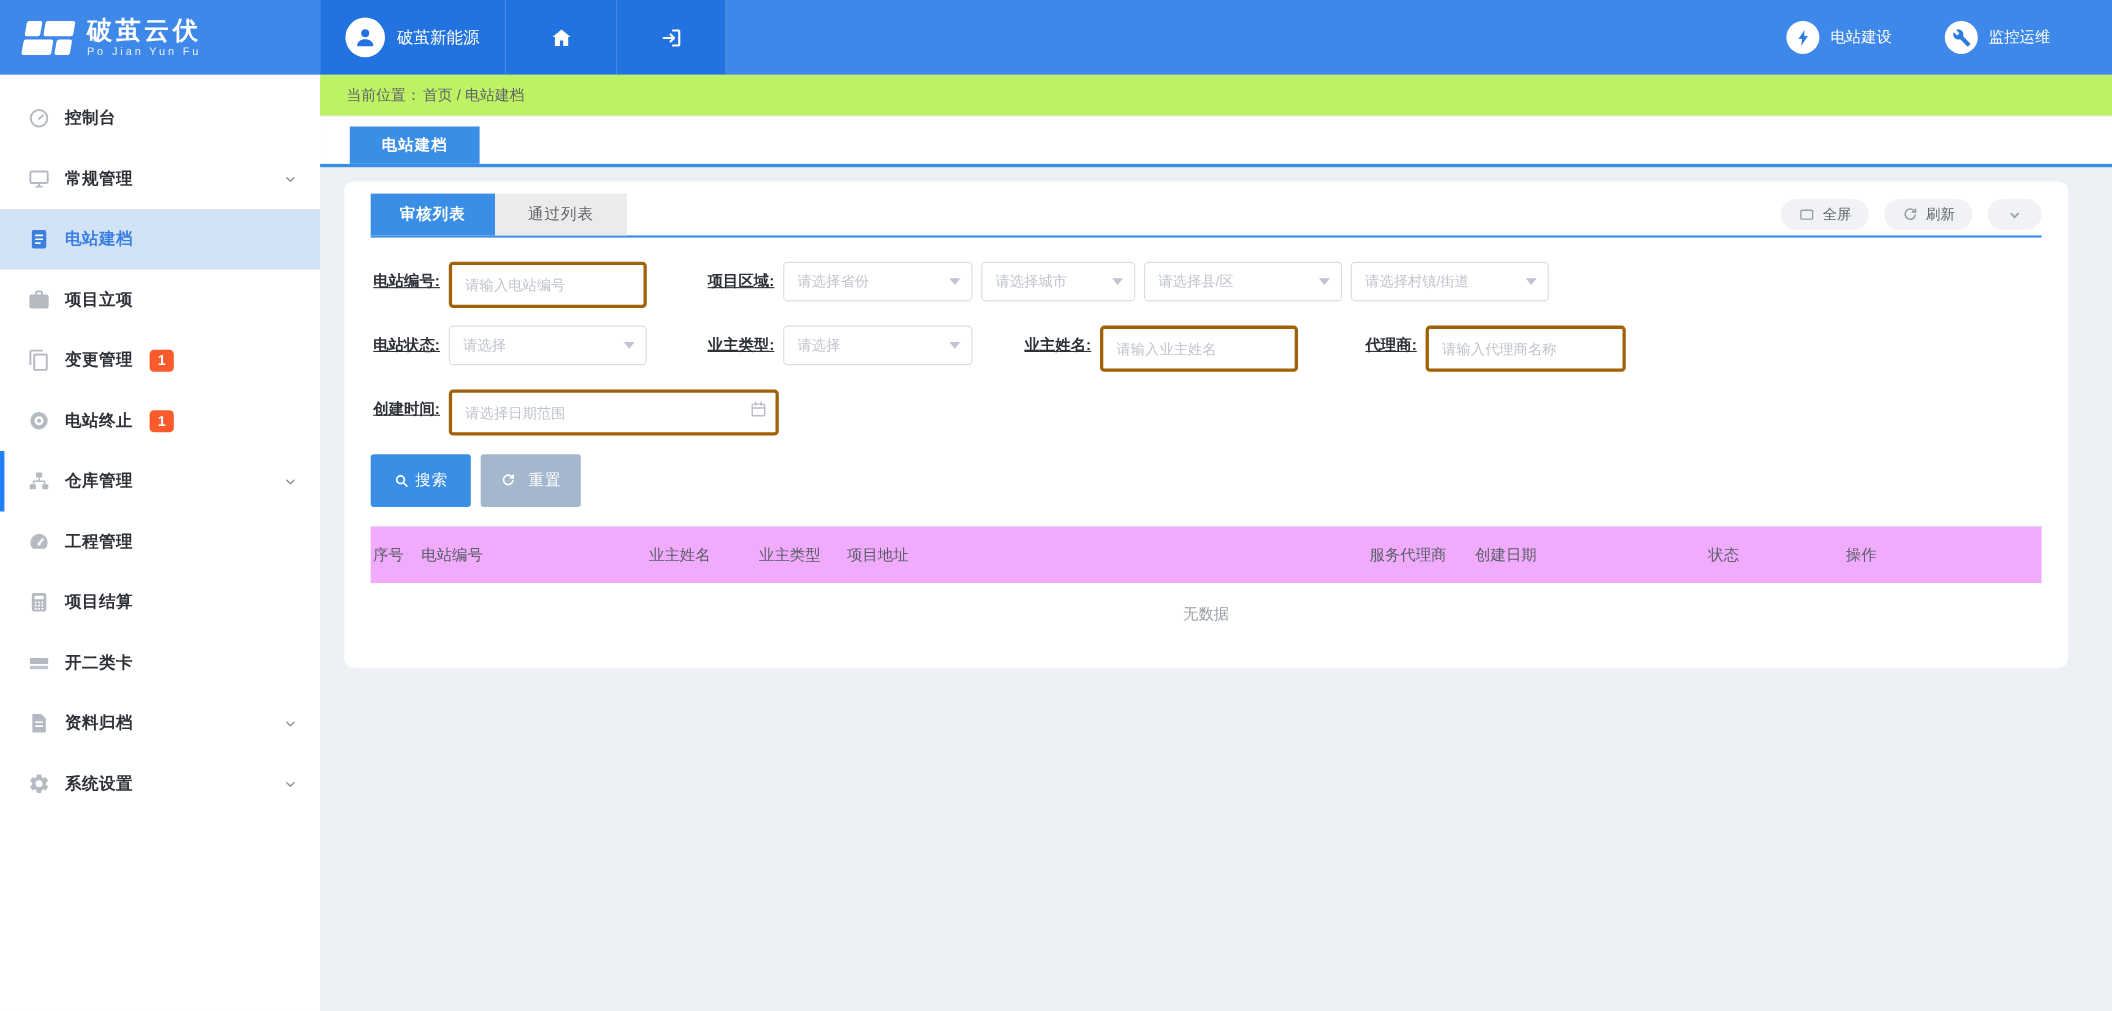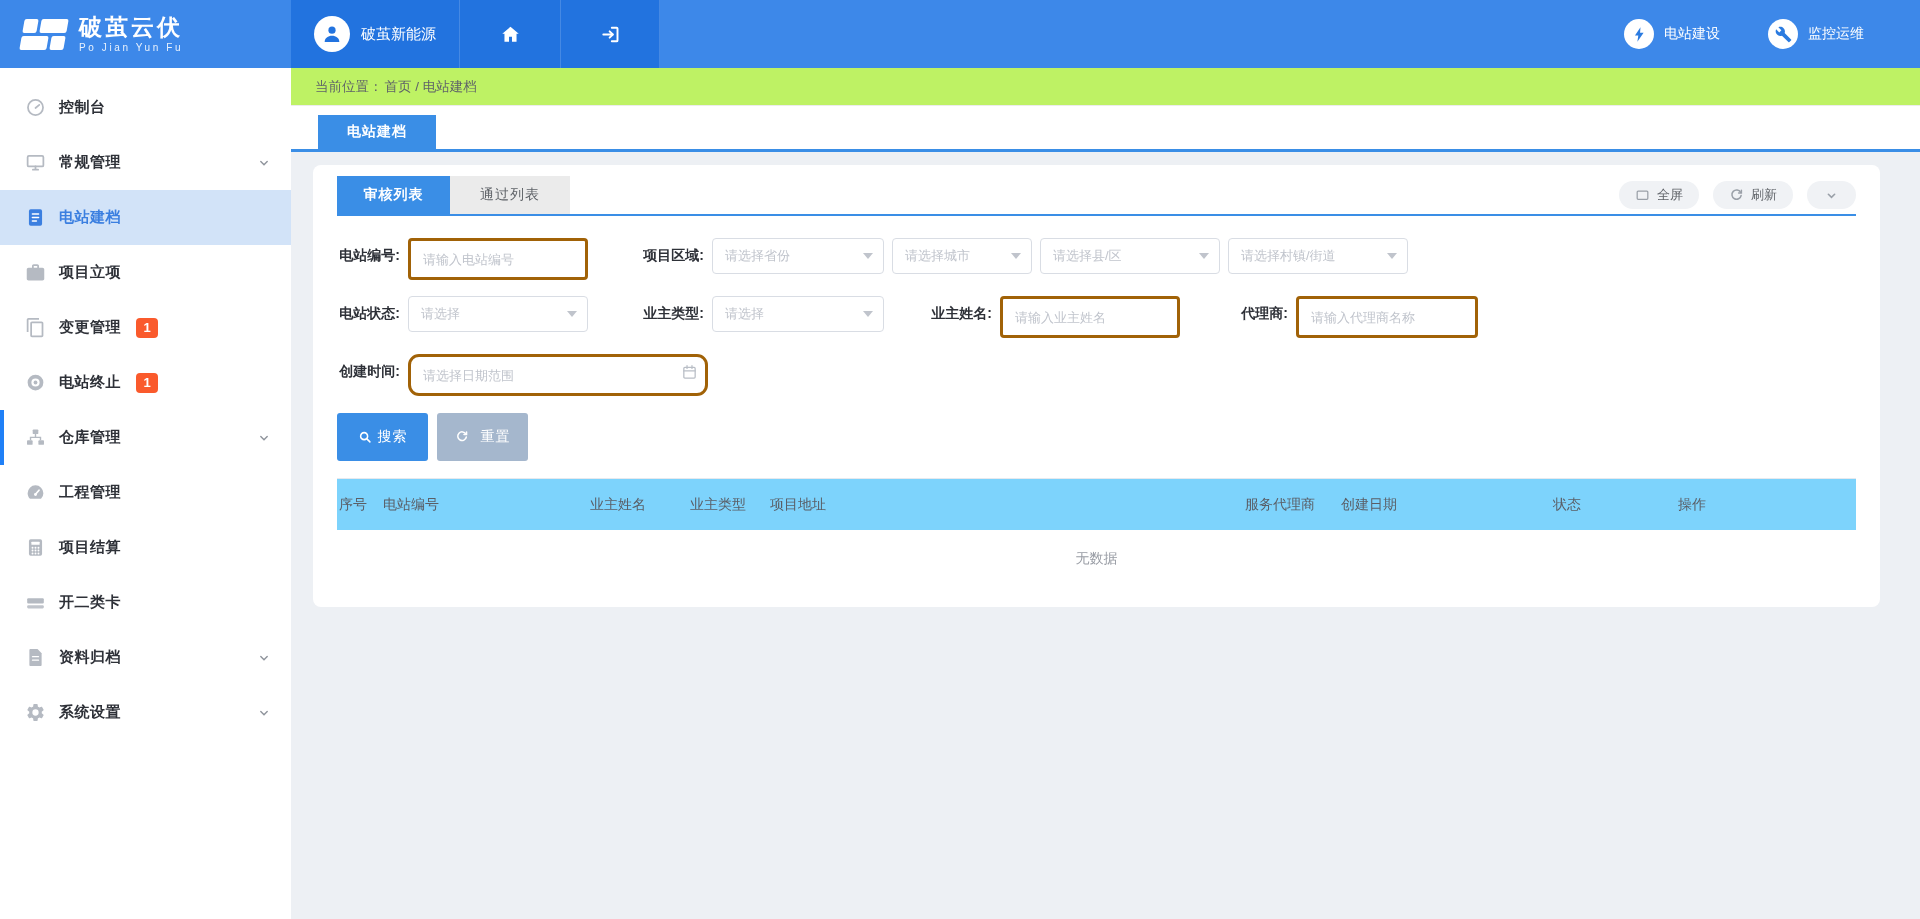--- a/index.html
+++ b/index.html
@@ -65,21 +65,21 @@
   .pill { height:28px; border:none; border-radius:14px; background:#f0f2f5; color:#5f6368; font-size:13px;
           display:flex; align-items:center; gap:7px; padding:0 16px; cursor:pointer; font-family:inherit; }
   .pill svg { color:#9aa0a8; width:15px; height:15px; }
   .pill.sm { padding:0 17px; }
   .tabs-underline { height:2px; background:#3a8ee6; }
 
   
   .filter-form { padding-top:22px; }
   .frow { display:flex; align-items:center; height:36px; margin-bottom:22px; }
   .frow:last-of-type { margin-bottom:0; }
-  .flabel { font-size:14px; font-weight:600; color:#2e3138; text-align:right; flex:0 0 auto; }
+  .flabel { font-size:14px; font-weight:600; color:#2e3138; text-align:right; flex:0 0 auto;text-decoration:underline; }
   .w63 { width:63px; } .w116 { width:116px; } .w108 { width:108px; }
   .fctl { position:relative; height:36px; margin-left:8px; flex:0 0 auto; }
   .txt { width:100%; height:42px; border:3px solid #a16207; border-radius:4px; padding:0 12px; font-size:13px;
          color:#333; outline:none; background:#fff; font-family:inherit; }
   .txt::placeholder { color:#c0c4cc; }
   .fake-select { width:100%; height:36px; display:flex; align-items:center; border:1px solid #d9dde4; border-radius:4px;
                  padding:0 28px 0 12px; font-size:13px; background:#fff; cursor:pointer; }
   .ph { color:#c0c4cc; white-space:nowrap; overflow:hidden; }
   .caret { position:absolute; right:11px; top:50%; transform:translateY(-50%); width:0; height:0;
            border-left:5px solid transparent; border-right:5px solid transparent; border-top:6px solid #c0c4cc; }
@@ -88,21 +88,21 @@
 
   .btn-row { display:flex; margin-top:23px; }
   .btn { height:48px; border:none; border-radius:3px; color:#fff; font-size:14px; display:flex; align-items:center;
          justify-content:center; gap:6px; cursor:pointer; font-family:inherit; letter-spacing:1px; }
   .btn svg { width:14px; height:14px; }
   .btn-search { background:#3a8ee6; width:91px; }
   .btn-reset  { background:#a5b7cd; width:91px; margin-left:9px;gap:12px; }
 
   
   .table { margin-top:17px; }
-  .thead { display:flex; align-items:center; height:52px; background:#7dd3fc; border-top:1px solid #e6e9ee;
+  .thead { display:flex; align-items:center; height:52px; background:#f0abfc; border-top:1px solid #e6e9ee;
            font-size:14px; color:#5a5e66; }
   .th { padding-left:2px; flex:0 0 auto; white-space:nowrap; }
   .c1{width:44px;} .c2{width:207px;} .c3{width:100px;} .c4{width:80px;} .c5{width:475px;}
   .c6{width:96px;} .c7{width:212px;} .c8{width:125px;} .c9{flex:1 1 auto;}
   .empty { height:57px; display:flex; align-items:center; justify-content:center; color:#989ca4; font-size:14px; }
 </style>
 </head>
 <body>
 
 <header class="topbar">
@@ -417,21 +417,21 @@
           </span>
           <label class="flabel w108">代理商:</label>
           <span class="fctl" style="width:182px">
             <input class="txt" placeholder="请输入代理商名称" style="">
           </span>
         </div>
 
         <div class="frow">
           <label class="flabel w63">创建时间:</label>
           <span class="fctl" style="width:300px">
-            <input class="txt" style="padding-right: 28px; border-radius: 11px;" placeholder="请选择日期范围">
+            <input class="txt" style="padding-right: 28px;" placeholder="请选择日期范围">
             <span class="cal-icon">
               <svg viewBox="0 0 24 24" fill="none" stroke="currentColor" stroke-width="1.8" stroke-linecap="round">
                   <rect x="4" y="5.5" width="16" height="15" rx="1.5"></rect>
                   <path d="M4 10.5h16M8.5 3v4M15.5 3v4"></path>
                 </svg>
             </span>
           </span>
         </div>
 
         <div class="btn-row">

